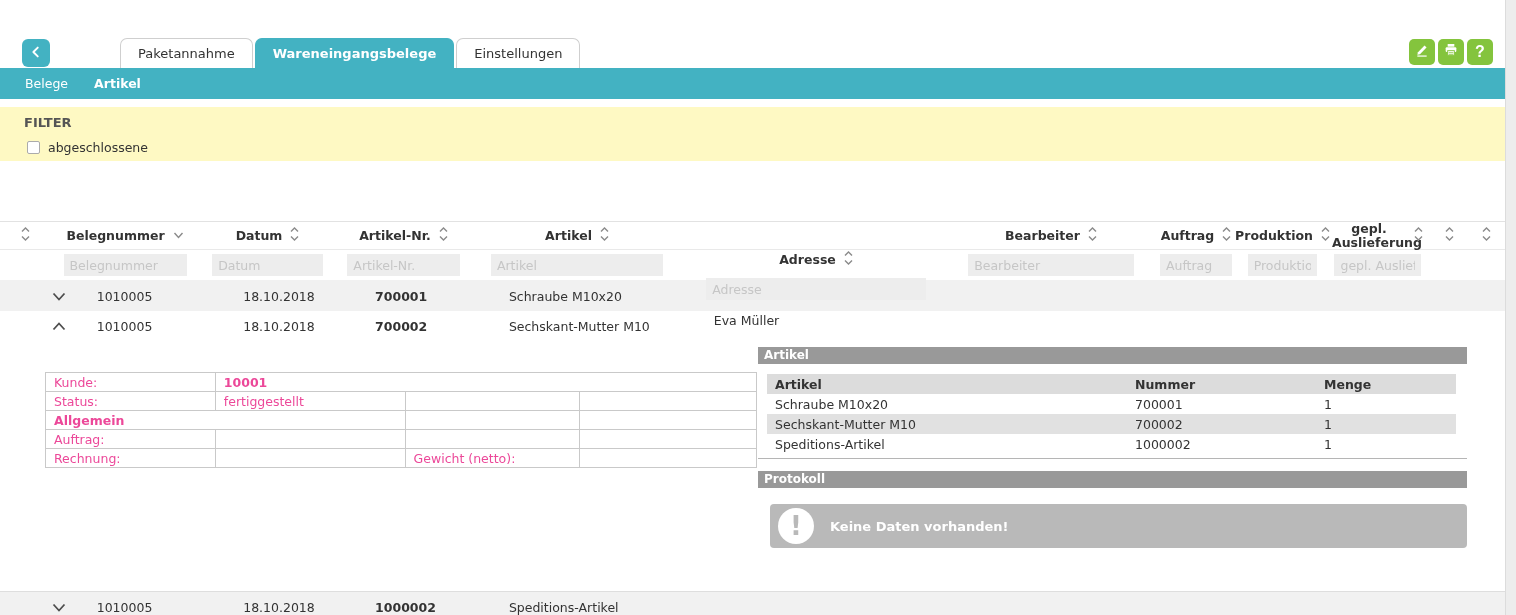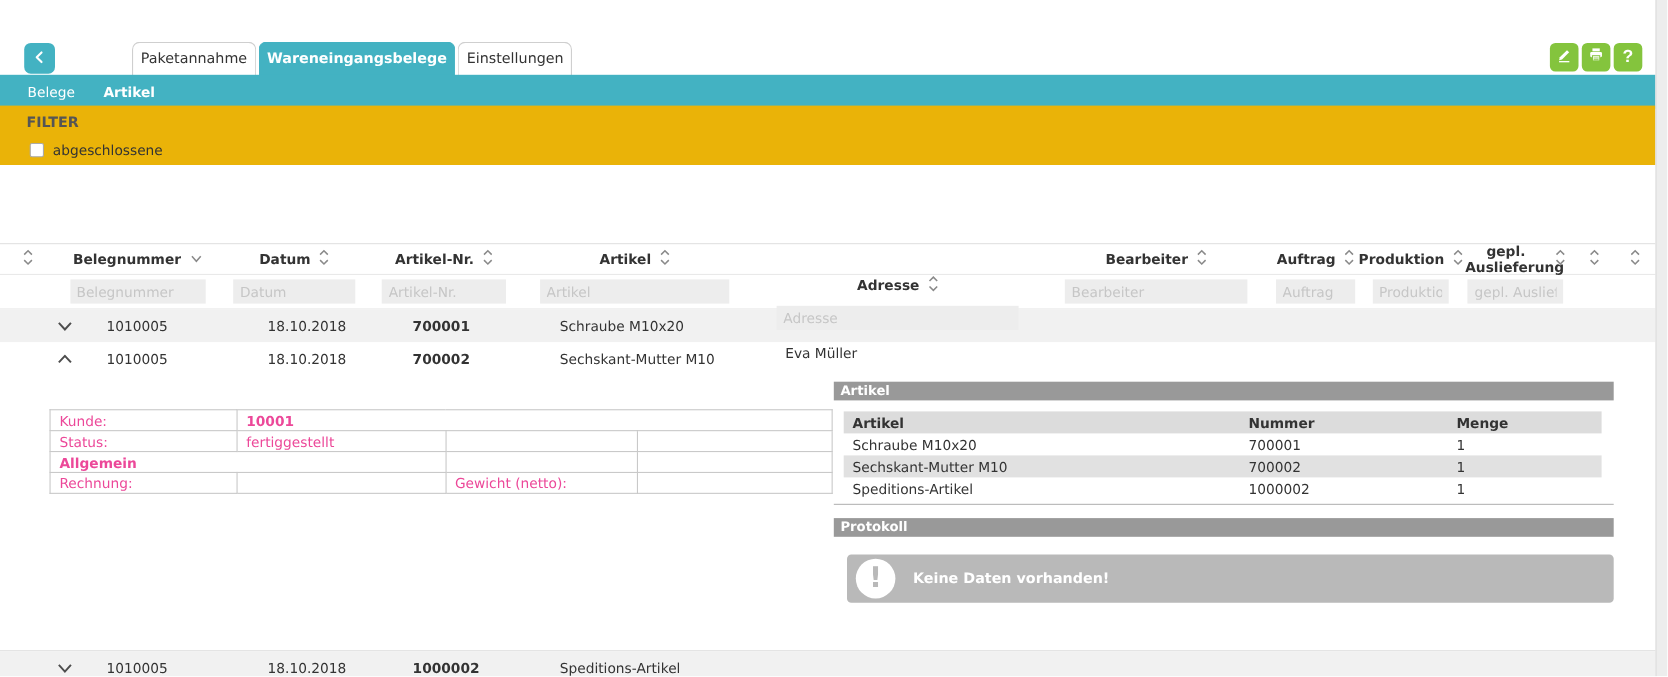--- a/index.html
+++ b/index.html
@@ -9,32 +9,32 @@
   
   .gutter { position:absolute; right:0; top:0; width:11px; height:615px; background:#ededed; border-left:1px solid #dcdcdc; }
 
   
   .page-title { position:absolute; left:24px; top:9px; font-size:13px; font-weight:bold; color:#222; letter-spacing:.3px; }
 
   
   .tab-strip { position:absolute; left:0; top:38px; width:1505px; height:31px; }
   .back-btn { position:absolute; left:22px; top:1px; width:28px; height:28px; background:#43b2c2; border:none; border-radius:6px; display:flex; align-items:center; justify-content:center; cursor:pointer; }
   .tabs { position:absolute; left:120px; bottom:0; display:flex; }
-  .tab { height:31px; line-height:30px; padding:0 7px; background:#fff; border:1px solid #cfcfcf; border-bottom:none; border-radius:7px 7px 0 0; font-size:13px; color:#333; margin-right:2px; cursor:pointer; }
+  .tab { height:31px; line-height:30px; padding:0 17px; background:#fff; border:1px solid #cfcfcf; border-bottom:none; border-radius:7px 7px 0 0; font-size:13px; color:#333; margin-right:2px; cursor:pointer; }
   .tab.active { background:#43b2c2; color:#fff; font-weight:bold; border-color:#43b2c2; }
   .toolbar { position:absolute; right:12px; top:1px; display:flex; gap:3px; }
   .icon-btn { width:26px; height:26px; background:#84c43d; border:none; border-radius:5px; display:flex; align-items:center; justify-content:center; color:#fff; font-weight:bold; font-size:16px; cursor:pointer; }
 
   
   .subnav { position:absolute; left:0; top:68px; width:1505px; height:31px; background:#43b2c2; display:flex; align-items:center; padding-left:25px; gap:26px; }
   .subnav-link { color:#fff; font-size:12.5px; cursor:pointer; }
   .subnav-link.active { font-weight:bold; }
 
   
-  .filter-panel { position:absolute; left:0; top:96px; width:1505px; height:54px; background:#eab308; }
+  .filter-panel { position:absolute; left:0; top:107px; width:1505px; height:54px; background:#fef9c3; }
   .filter-heading { position:absolute; left:24px; top:8px; font-size:13px; font-weight:bold; color:#555; }
   .filter-check-row { position:absolute; left:27px; top:33px; display:flex; align-items:center; gap:8px; font-size:12.5px; color:#333; }
   .checkbox { width:13px; height:13px; background:#fff; border:1px solid #ababab; border-radius:2px; display:inline-block; cursor:pointer; }
 
   
   .controls { position:absolute; left:0; top:176px; width:1505px; height:30px; }
   .pagesize-select { position:absolute; left:14px; top:0; width:62px; height:28px; background:#fff; border:1px solid #7a7a7a; border-right:2px solid #2e2e2e; border-bottom:2px solid #2e2e2e; display:flex; align-items:center; cursor:pointer; }
   .pagesize-value { flex:1; padding-left:9px; font-size:13px; color:#222; }
   .pagesize-arrow { width:17px; height:100%; border-left:1px solid #9a9a9a; display:flex; align-items:center; justify-content:center; }
   .pagesize-arrow::after { content:""; border:4px solid transparent; border-top:5px solid #222; margin-top:5px; }
@@ -315,20 +315,26 @@
           <td class="dt-c2">fertiggestellt</td>
           <td></td>
           <td></td>
         </tr>
         <tr>
           <td class="b" colspan="2">Allgemein</td>
           <td class="dt-c3"></td>
           <td class="dt-c4"></td>
         </tr>
         <tr>
+          <td>Auftrag:</td>
+          <td></td>
+          <td></td>
+          <td></td>
+        </tr>
+        <tr>
           <td>Rechnung:</td>
           <td></td>
           <td>Gewicht (netto):</td>
           <td></td>
         </tr>
       </tbody>
         </table>
 
       <div class="side-panel">
         <div class="caption-bar">Artikel</div>

